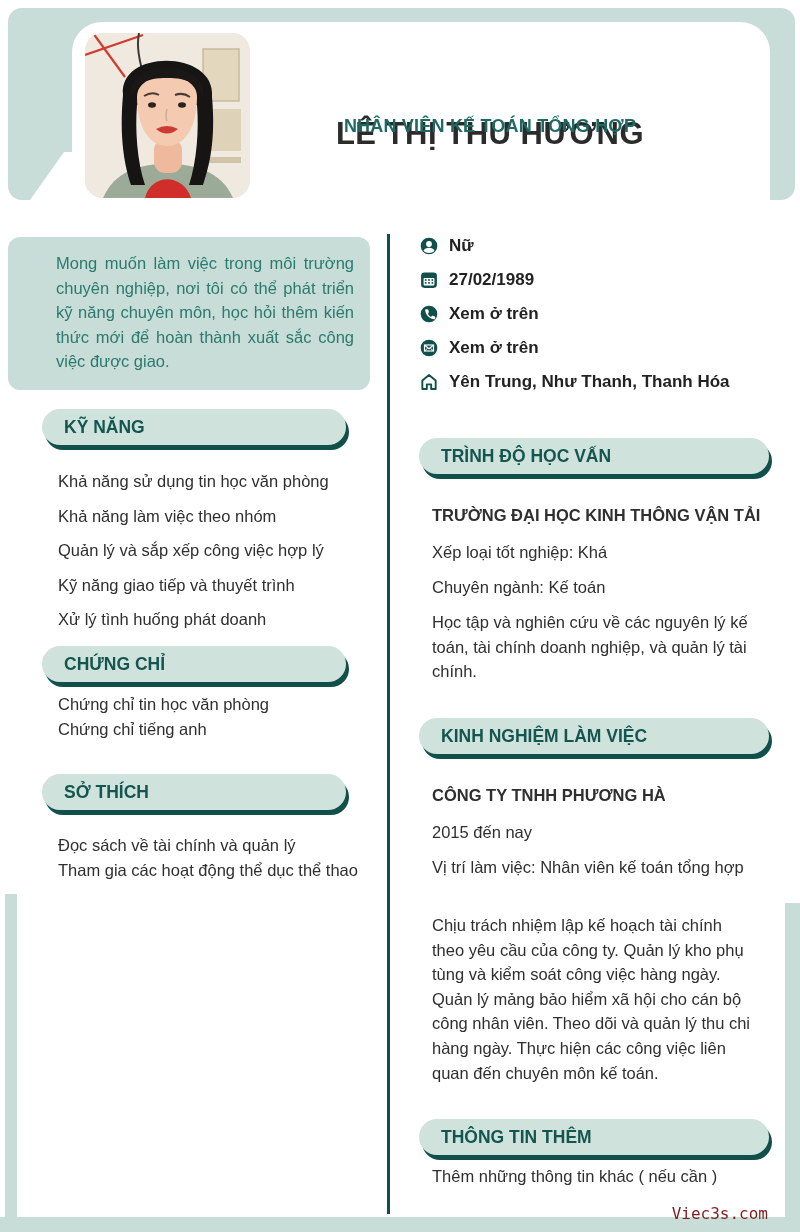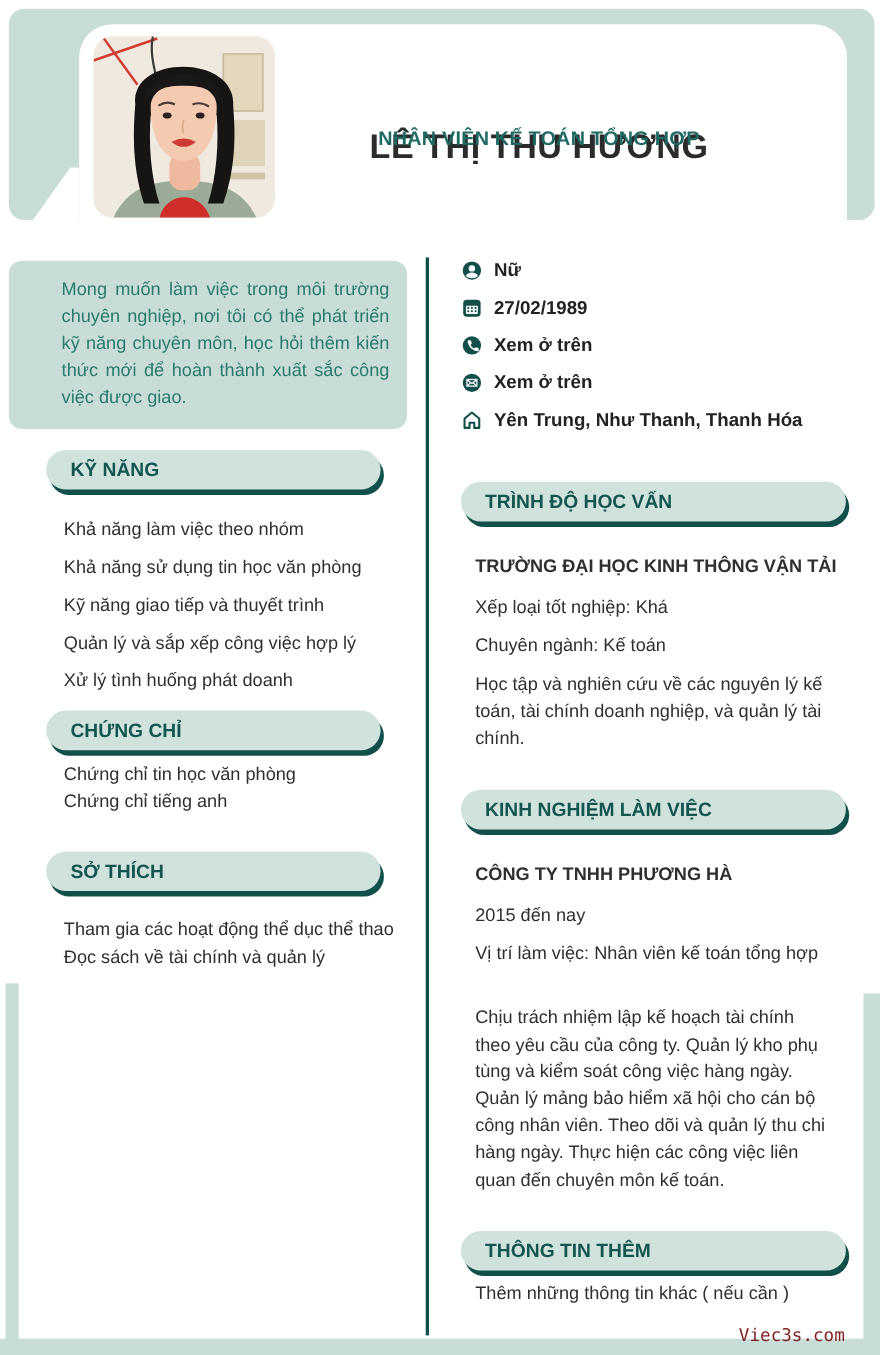--- a/index.html
+++ b/index.html
@@ -102,37 +102,37 @@
 <div class="abs divider"></div>
 <div class="abs strip-left"></div>
 <div class="abs strip-right"></div>
 <div class="abs bottom-band"></div>
 <div class="abs watermark">Viec3s.com</div>
 
 <div class="abs objective">Mong muốn làm việc trong môi trường chuyên nghiệp, nơi tôi có thể phát triển kỹ năng chuyên môn, học hỏi thêm kiến thức mới để hoàn thành xuất sắc công việc được giao.</div>
 
 <div class="abs pill pill-left" style="top:409px;">KỸ NĂNG</div>
 <div class="abs skill-list">
+  <div>Khả năng sử dụng tin học văn phòng</div>
   <div>Khả năng làm việc theo nhóm</div>
-  <div>Khả năng sử dụng tin học văn phòng</div>
+  <div>Quản lý và sắp xếp công việc hợp lý</div>
   <div>Kỹ năng giao tiếp và thuyết trình</div>
-  <div>Quản lý và sắp xếp công việc hợp lý</div>
   <div>Xử lý tình huống phát doanh</div>
 </div>
 
 <div class="abs pill pill-left" style="top:646px;">CHỨNG CHỈ</div>
 <div class="abs cert-list">
   <div>Chứng chỉ tin học văn phòng</div>
   <div>Chứng chỉ tiếng anh</div>
 </div>
 
 <div class="abs pill pill-left" style="top:774px;">SỞ THÍCH</div>
 <div class="abs hobby-list">
+  <div>Đọc sách về tài chính và quản lý</div>
   <div>Tham gia các hoạt động thể dục thể thao</div>
-  <div>Đọc sách về tài chính và quản lý</div>
 </div>
 
 <div class="abs pinfo">
   <div class="pinfo-row">
     <svg class="ico" viewBox="0 0 24 24">
       <circle cx="12" cy="12" r="10" fill="#11504a"></circle>
       <circle cx="12" cy="9.6" r="3.5" fill="#fff"></circle>
       <path d="M12 14.2c-3 0-5.5 1.5-6.7 3.7a10 10 0 0 0 13.4 0c-1.2-2.2-3.7-3.7-6.7-3.7Z" fill="#fff"></path>
     </svg>
     <span class="val">Nữ</span>

